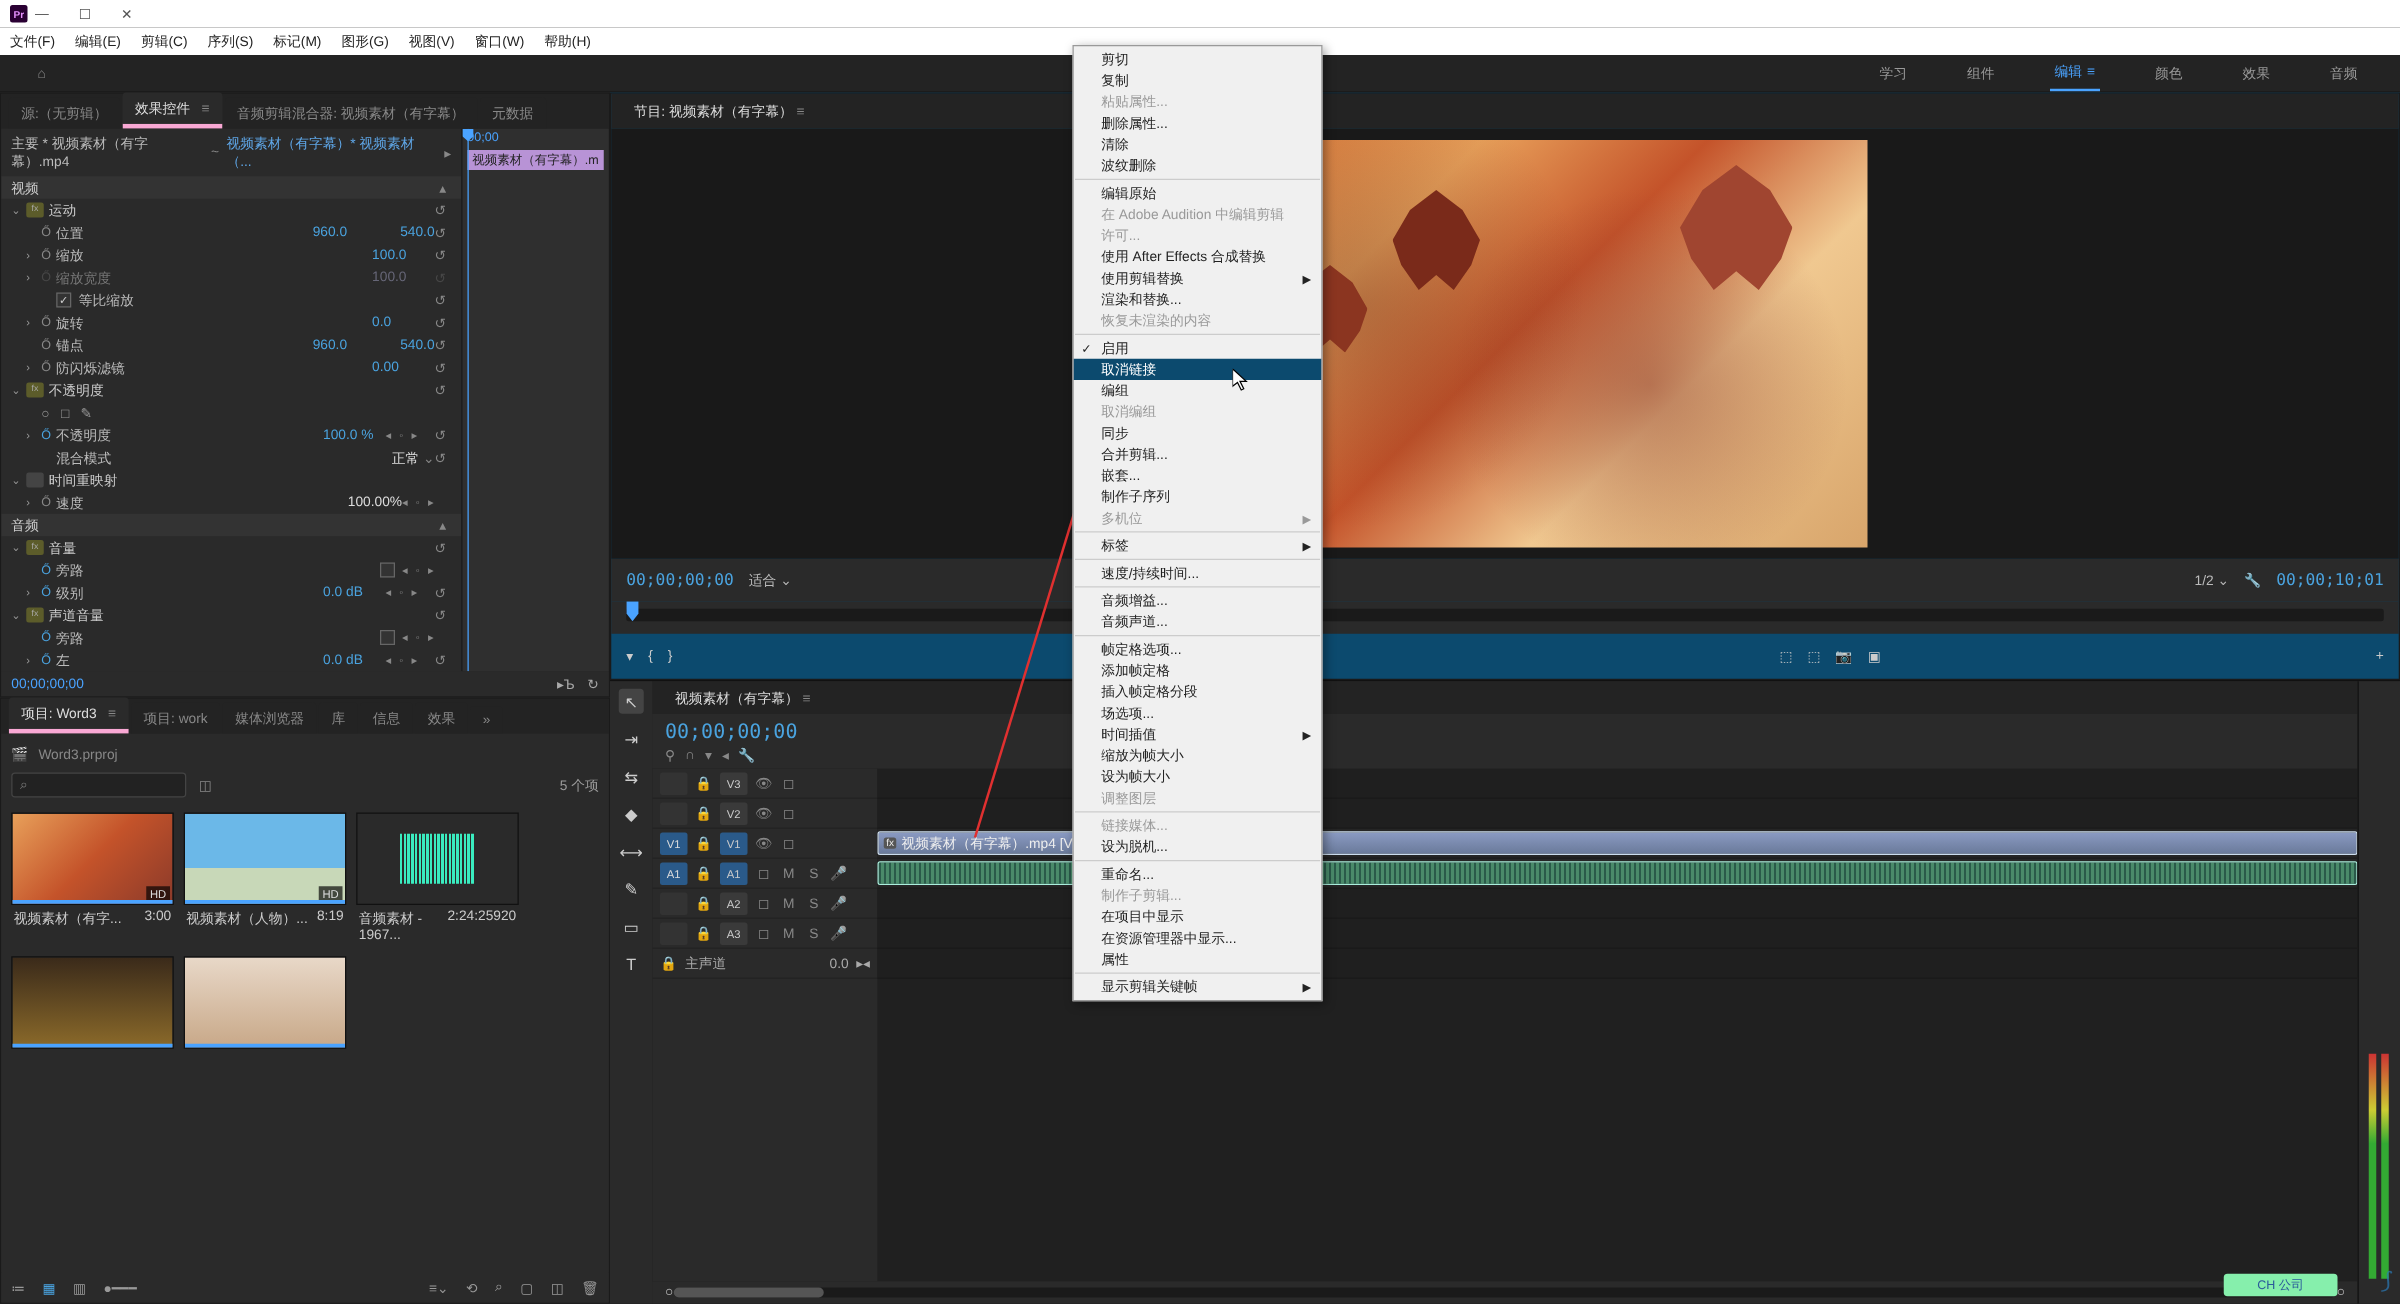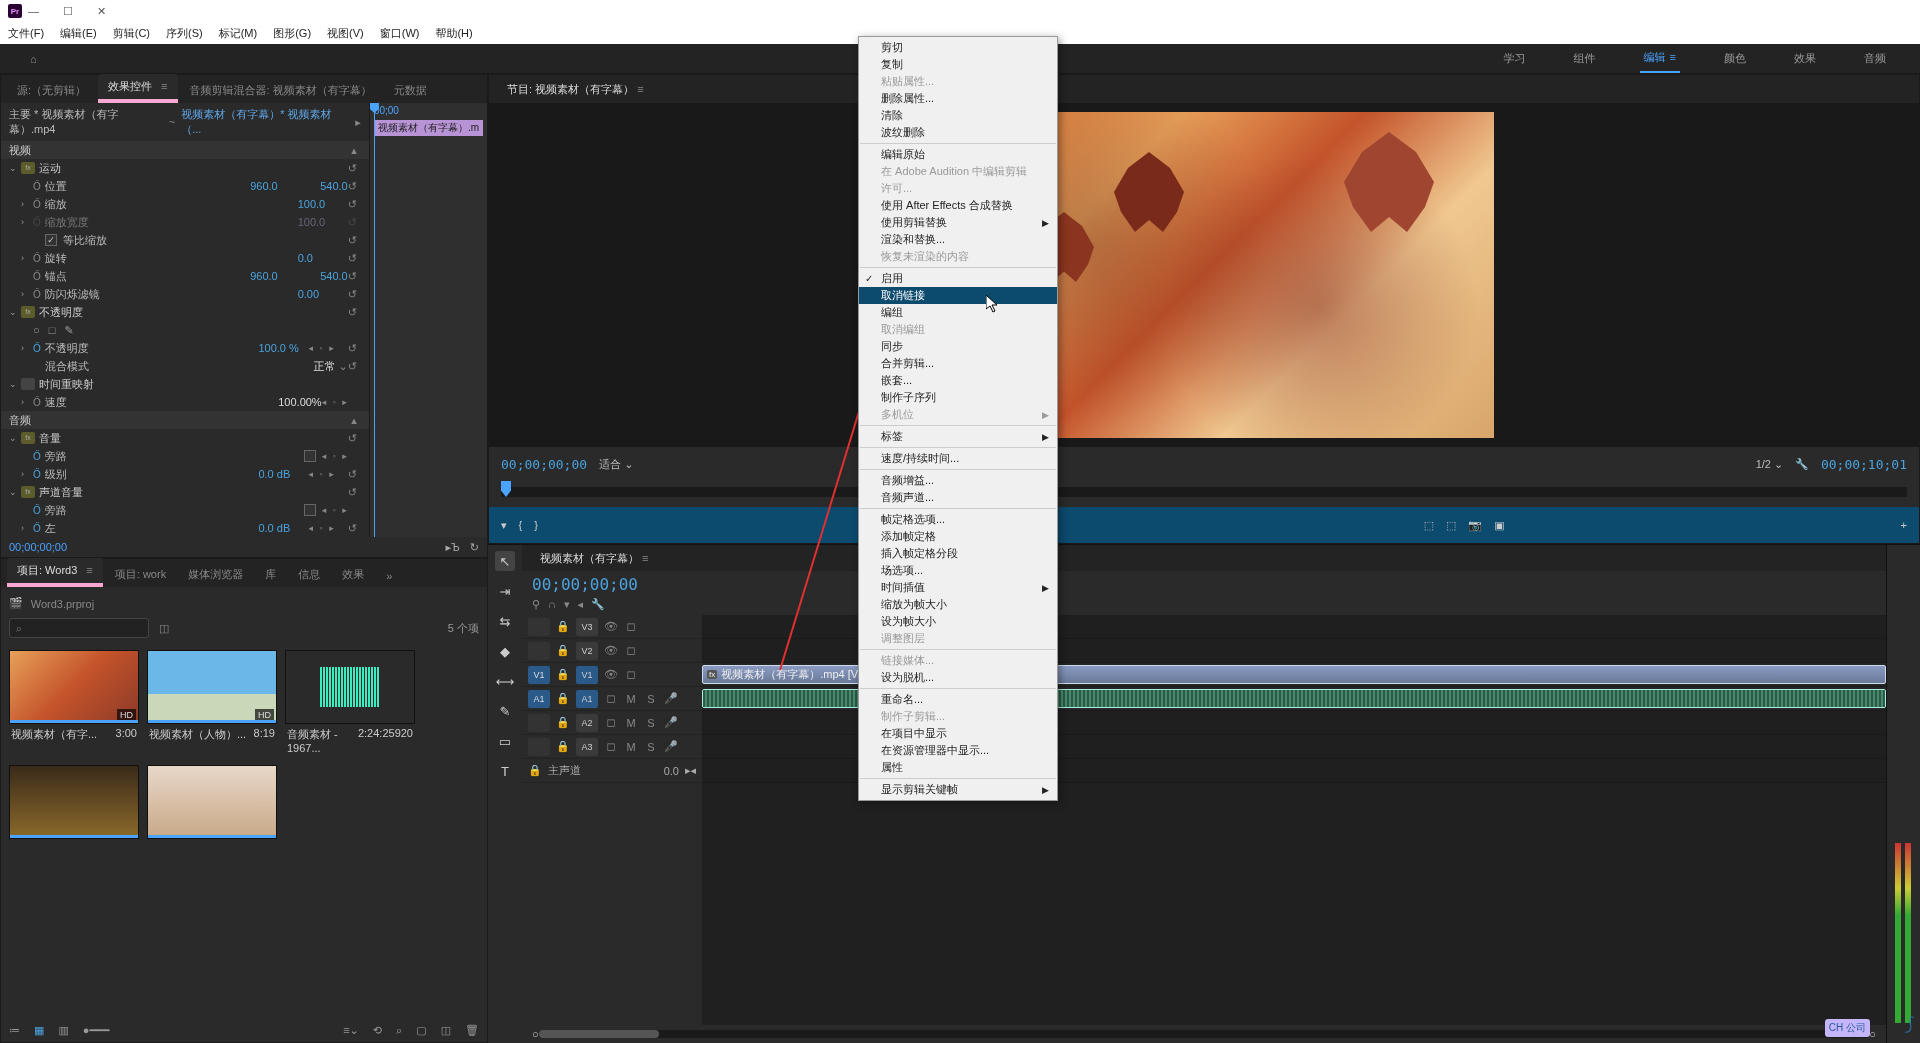--- a/index.html
+++ b/index.html
@@ -126,21 +126,21 @@
 .context-menu{position:absolute;left:858px;top:36px;width:200px;background:#f0f0f0;border:1px solid #999;box-shadow:2px 2px 8px rgba(0,0,0,.4);z-index:100;color:#222;padding:2px 0}
 .context-menu .mi{height:17px;padding:0 22px;display:flex;align-items:center;position:relative;font-size:11px}
 .context-menu .mi.disabled{color:#999}
 .context-menu .mi.hover{background:#0c4a6e;color:#fff}
 .context-menu .mi .check{position:absolute;left:6px;font-size:10px}
 .context-menu .mi .arrow{position:absolute;right:8px;font-size:9px}
 .context-menu .sep{height:1px;background:#ccc;margin:2px 1px}
 
 .red-arrow{position:absolute;z-index:99;pointer-events:none}
 .cursor{position:absolute;left:986px;top:295px;z-index:101;font-size:14px;color:#000;pointer-events:none}
-.ime-badge{position:absolute;right:50px;bottom:6px;background:#c4b5fd;color:#2a5a9a;padding:2px 4px;border-radius:3px;font-size:10px;z-index:50}
+.ime-badge{position:absolute;right:50px;bottom:6px;background:#86efac;color:#2a5a9a;padding:2px 27px;border-radius:3px;font-size:10px;z-index:50}
 .watermark{position:absolute;right:8px;bottom:8px;color:#2a7ab8;font-size:18px;font-style:italic;z-index:50;opacity:.7}
 
 
 .thumb-maple{background:linear-gradient(135deg,#e8a05a,#c4532a,#8b3a2a)}
 .thumb-person{background:linear-gradient(#6bb8e8 60%,#c8d8b8 60%)}
 .thumb-audio{background:#2a2a2a;display:flex;align-items:center;justify-content:center}
 .thumb-audio .wf{width:60px;height:40px;background:repeating-linear-gradient(90deg,#3aecc0 0 2px,transparent 2px 3px)}
 .thumb-leaf{background:linear-gradient(#3a2a1a,#8b6a2a)}
 .thumb-blossom{background:linear-gradient(#e8d8c8,#c8a888)}
 </style>

